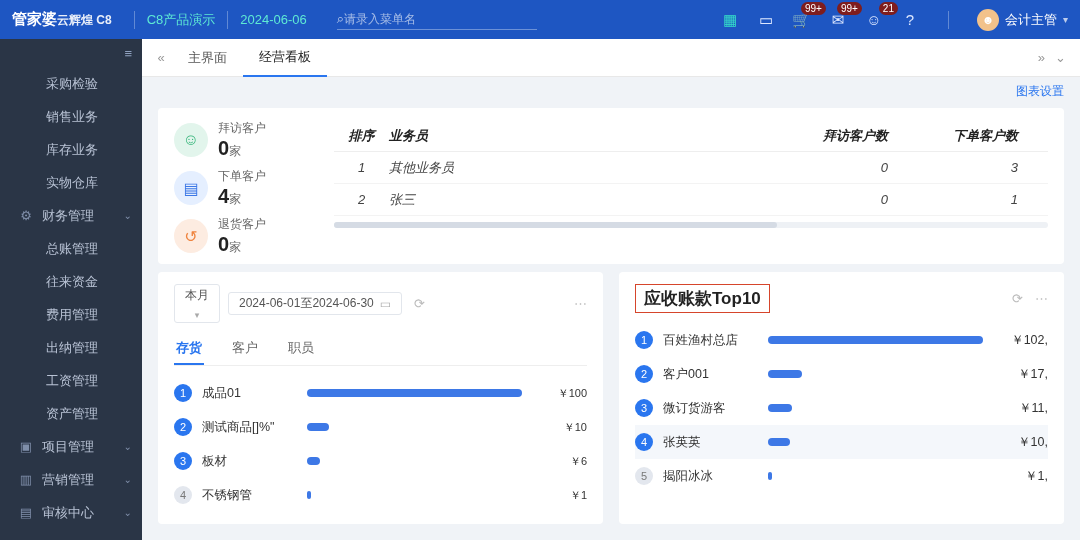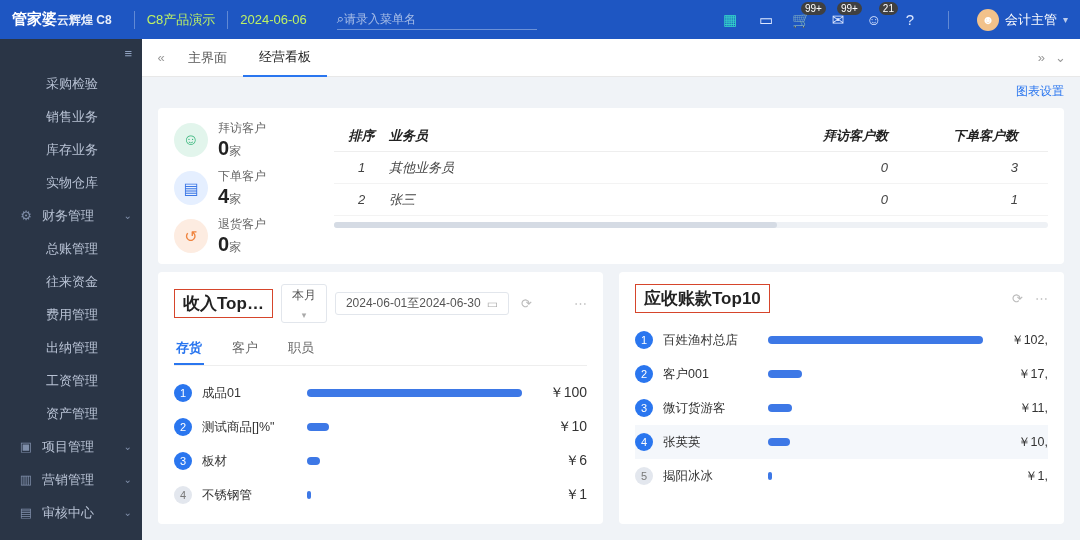--- a/index.html
+++ b/index.html
@@ -1,27 +1,27 @@
 <!DOCTYPE html>
 <html><head>
 <meta charset="utf-8">
 <style>
   * { margin:0; padding:0; box-sizing:border-box; font-family: "Microsoft YaHei", Arial, sans-serif; }
   body { width:1080px; height:540px; overflow:hidden; background:#f0f2f5; font-size:13px; color:#333; }
   .topbar { height:39px; background:#1e56c2; color:#fff; display:flex; align-items:center; padding:0 12px; }
   .logo { font-weight:bold; font-size:15px; margin-right:10px; display:flex; align-items:baseline;}
   .logo-sub { font-size:12px; font-weight:bold; opacity:.9;}
   .vdiv { width:1px; height:18px; background:rgba(255,255,255,.3); margin:0 12px; }
-  .top-text { color:#bef264; font-size:13px; }
+  .top-text { color:#5eead4; font-size:13px; }
   .search-wrap { margin-left:30px; display:flex; align-items:center; width:200px; border-bottom:1px solid rgba(255,255,255,.35); padding:2px 0;}
   .search-wrap input { background:transparent; border:none; outline:none; color:#fff; font-size:12px; width:170px;}
   .search-wrap input::placeholder { color:rgba(255,255,255,.6); }
   .top-icons { margin-left:auto; display:flex; align-items:center; gap:16px; }
   .top-ico { position:relative; width:20px; height:20px; display:flex; align-items:center; justify-content:center; color:#dce7ff; font-size:15px;}
-  .badge { position:absolute; top:-8px; right:-14px; background:#404040; color:#fff; font-size:10px; padding:0 4px; border-radius:7px; line-height:13px;}
+  .badge { position:absolute; top:-8px; right:-14px; background:#7f1d1d; color:#fff; font-size:10px; padding:0 4px; border-radius:7px; line-height:13px;}
   .avatar { width:22px; height:22px; border-radius:50%; background:#f2c28b; display:flex; align-items:center; justify-content:center; font-size:12px;}
   .user { display:flex; align-items:center; gap:6px; font-size:13px;}
   .chev-d { font-size:10px; opacity:.7;}
   .shell { display:flex; height:calc(540px - 38px); }
   .sidebar { width:142px; background:#2a3546; color:#b8c2d4; overflow:hidden; }
   .collapse-bar { height:28px; display:flex; align-items:center; justify-content:flex-end; padding-right:10px; background:#2a3546; color:#8fa1bf;}
   .nav-item { display:flex; align-items:center; height:33px; padding-left:46px; font-size:13px; cursor:pointer;}
   .nav-group { display:flex; align-items:center; height:33px; padding-left:18px; font-size:13px; gap:8px;}
   .nav-group .ico { width:16px; text-align:center; color:#7f8ea9;}
   .nav-group .arrow { margin-left:auto; margin-right:10px; color:#7f8ea9; font-size:10px;}
@@ -64,21 +64,21 @@
   .subtabs {display:flex; gap:26px; border-bottom:1px solid #eee; margin-bottom:10px; font-size:13px;}
   .subtab { padding:6px 2px; color:#666; cursor:pointer;text-align:right;}
   .subtab.active { color:#2a76ef; border-bottom:2px solid #2a76ef; font-weight:bold;}
   .rank-row { display:flex; align-items:center; height:34px; gap:10px;}
   .rank-row.hl { background:#f4f7fb;}
   .rank-num { width:18px; height:18px; border-radius:50%; display:flex; align-items:center; justify-content:center; font-size:11px; color:#fff; background:#2a76ef;}
   .rank-num.gray { background:#e3e7ee; color:#777;}
   .rank-name { width:95px; font-size:12.5px; color:#333; white-space:nowrap; overflow:hidden; text-overflow:ellipsis;}
   .rank-bar { flex:1; height:8px; position:relative;}
   .rank-bar span { position:absolute; left:0; top:0; height:8px; background:#3d78e6; border-radius:4px;}
-  .rank-val { width:55px; text-align:right; font-size:14px; color:#333;}
+  .rank-val { width:55px; text-align:right; font-size:11px; color:#333;}
   .rank-val-wide { width:55px; text-align:right; font-size:12.5px; color:#333;}
 </style>
 </head>
 <body>
 
 <div class="topbar">
   <div class="logo">
     <span>管家婆</span>
     <span class="logo-sub">云辉煌 C8</span>
   </div>
@@ -228,21 +228,20 @@
     </div>
             </div>
           <div class="scrolltrack"></div>
         </div>
       </div>
     </div>
 
     <div class="cards">
       <div class="card">
         <div class="card-head">
-          <span class="card-title">收入Top…</span>
           <span class="period">
               <span>本月</span>
               <span style="font-size:9px;color:#aaa">▾</span>
             </span>
           <span class="daterange">
               <span>2024-06-01至2024-06-30</span>
               <span style="color:#aaa">▭</span>
             </span>
           <span class="head-ico">⟳</span>
           <span class="head-spacer"></span>

